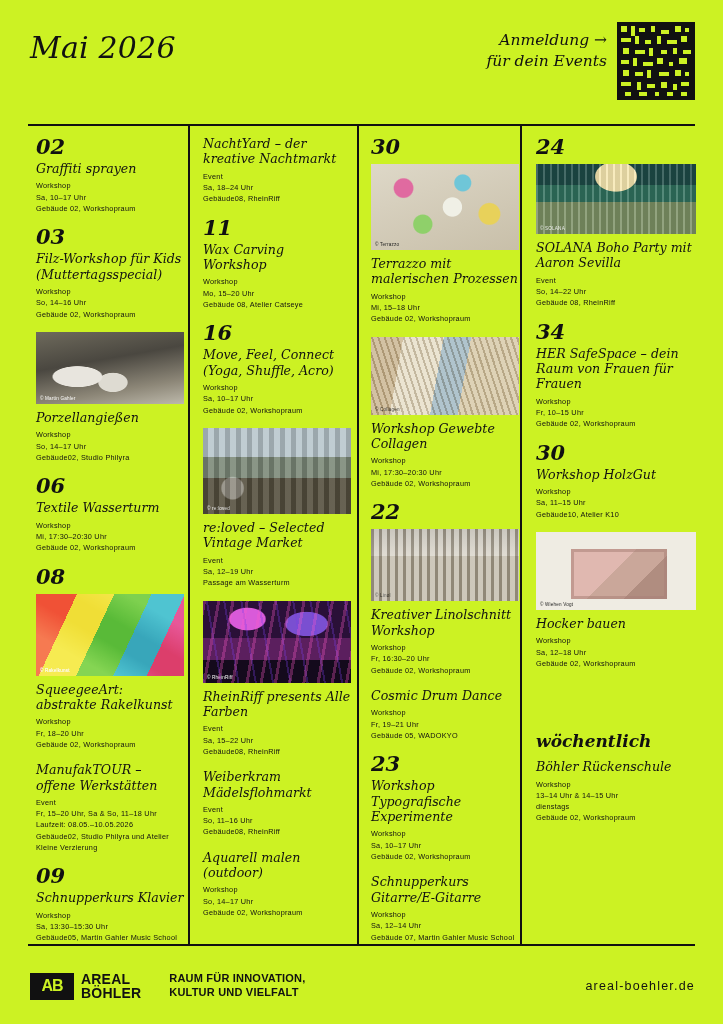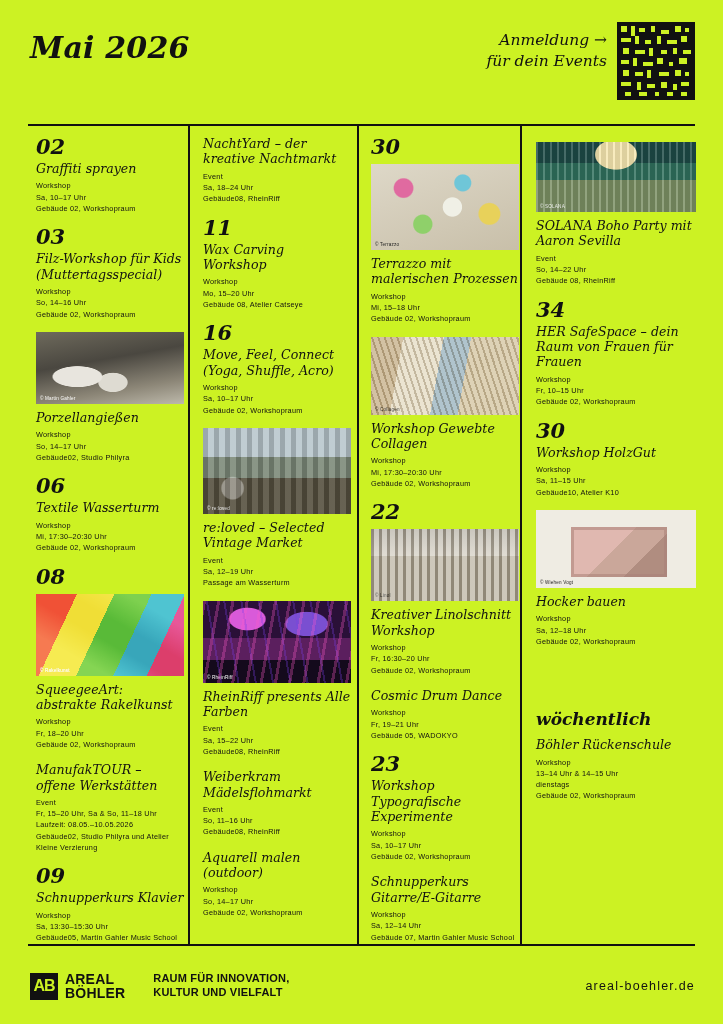--- a/index.html
+++ b/index.html
@@ -24,21 +24,21 @@
   .header {
     position: absolute;
     top: 22px;
     left: 30px;
     right: 28px;
     height: 90px;
   }
   .month-title {
     font-family: "DejaVu Serif", serif;
     font-style: italic;
-    font-weight: 700;
+    font-weight: 400;
     font-size: 30px;
     letter-spacing: 0.2px;
     color: #111;
     margin: 0;
     padding-top: 8px;
   }
   .header-right {
     position: absolute;
     right: 0;
     top: 0;
@@ -271,21 +271,21 @@
   .footer {
     position: absolute;
     left: 30px;
     right: 28px;
     top: 962px;
     height: 48px;
     display: flex;
     align-items: center;
   }
   .logo-mark {
-    width: 28px;
+    width: 44px;
     height: 27px;
     background: #111;
     color: #ccf223;
     font-weight: 700;
     font-size: 16px;
     letter-spacing: -1px;
     display: flex;
     align-items: center;
     justify-content: center;
     margin-right: 7px;
@@ -531,20 +531,21 @@
     <div class="entry">
       <div class="ev-title">Schnupperkurs Gitarre/E-Gitarre</div>
       <div class="meta">Workshop
 Sa, 12–14 Uhr
 Gebäude 07, Martin Gahler Music School</div>
     </div>
   </div>
 
   <div class="col c4">
     <div class="entry">
+      <div class="day">24</div>
       <div class="photo ph-solana">
         <span class="cap">© SOLANA</span>
       </div>
       <div class="ev-title">SOLANA Boho Party mit Aaron Sevilla</div>
       <div class="meta">Event
 So, 14–22 Uhr
 Gebäude 08, RheinRiff</div>
     </div>
     <div class="entry">
       <div class="day">34</div>

